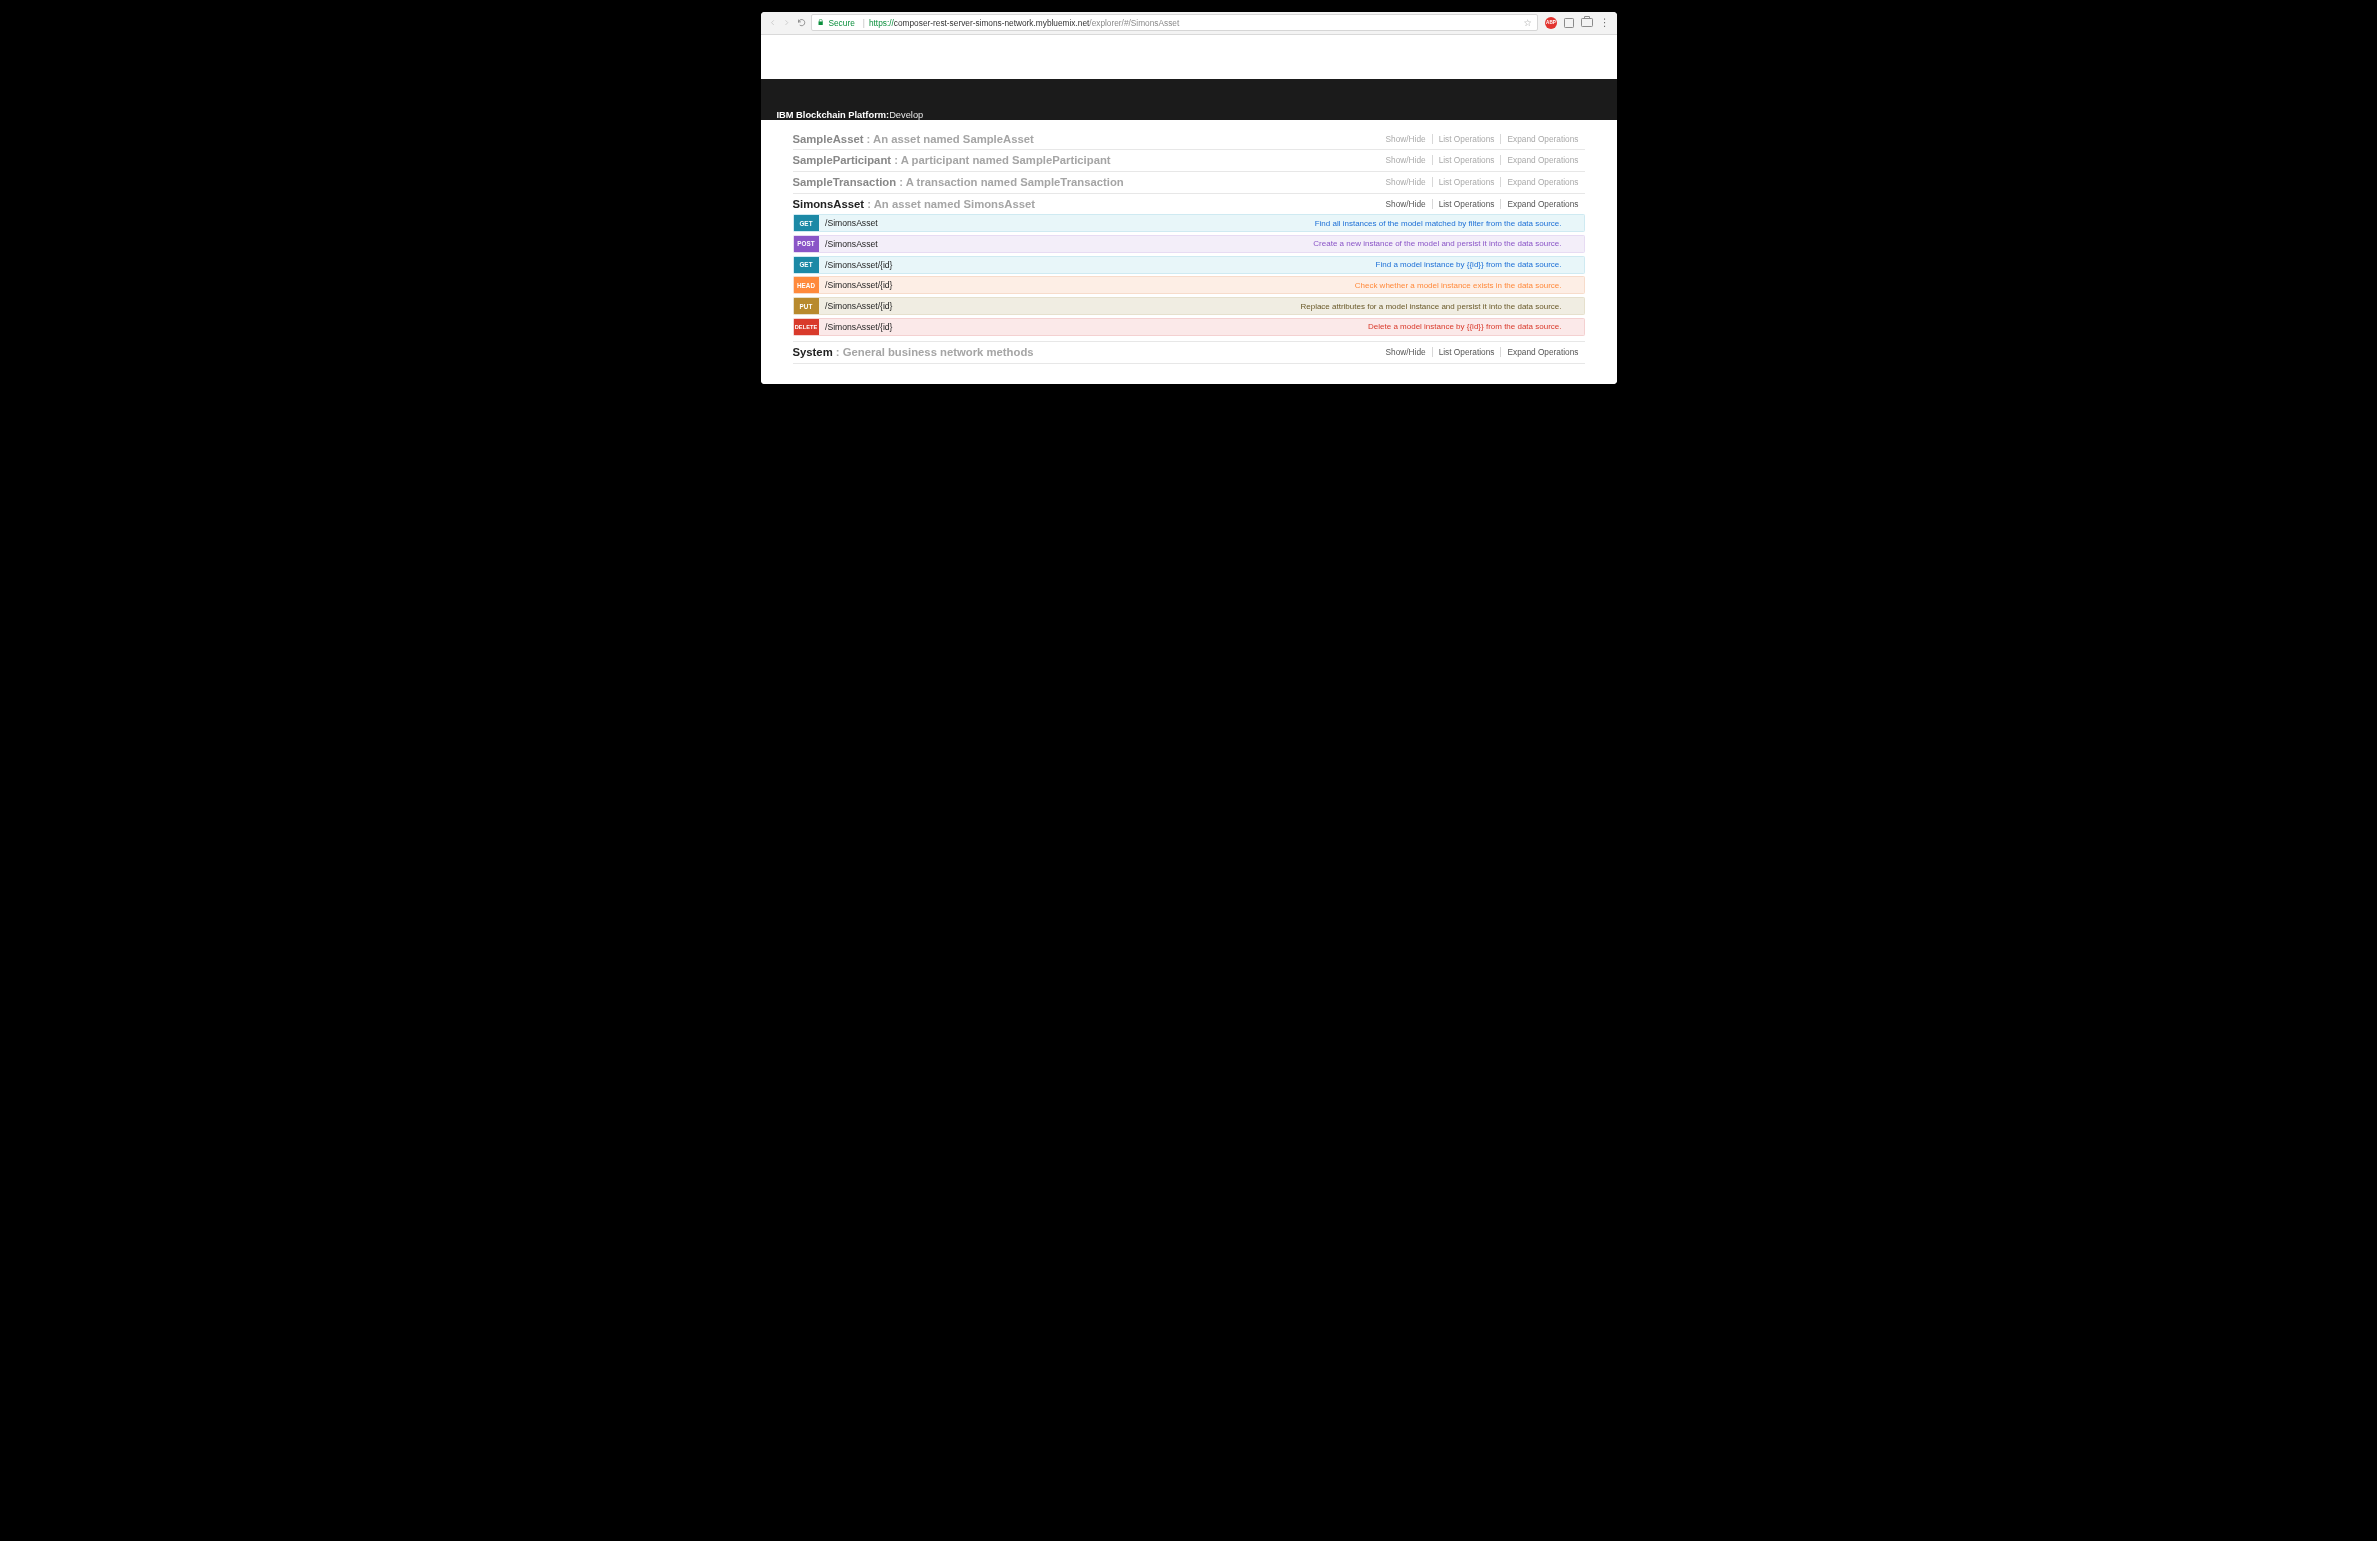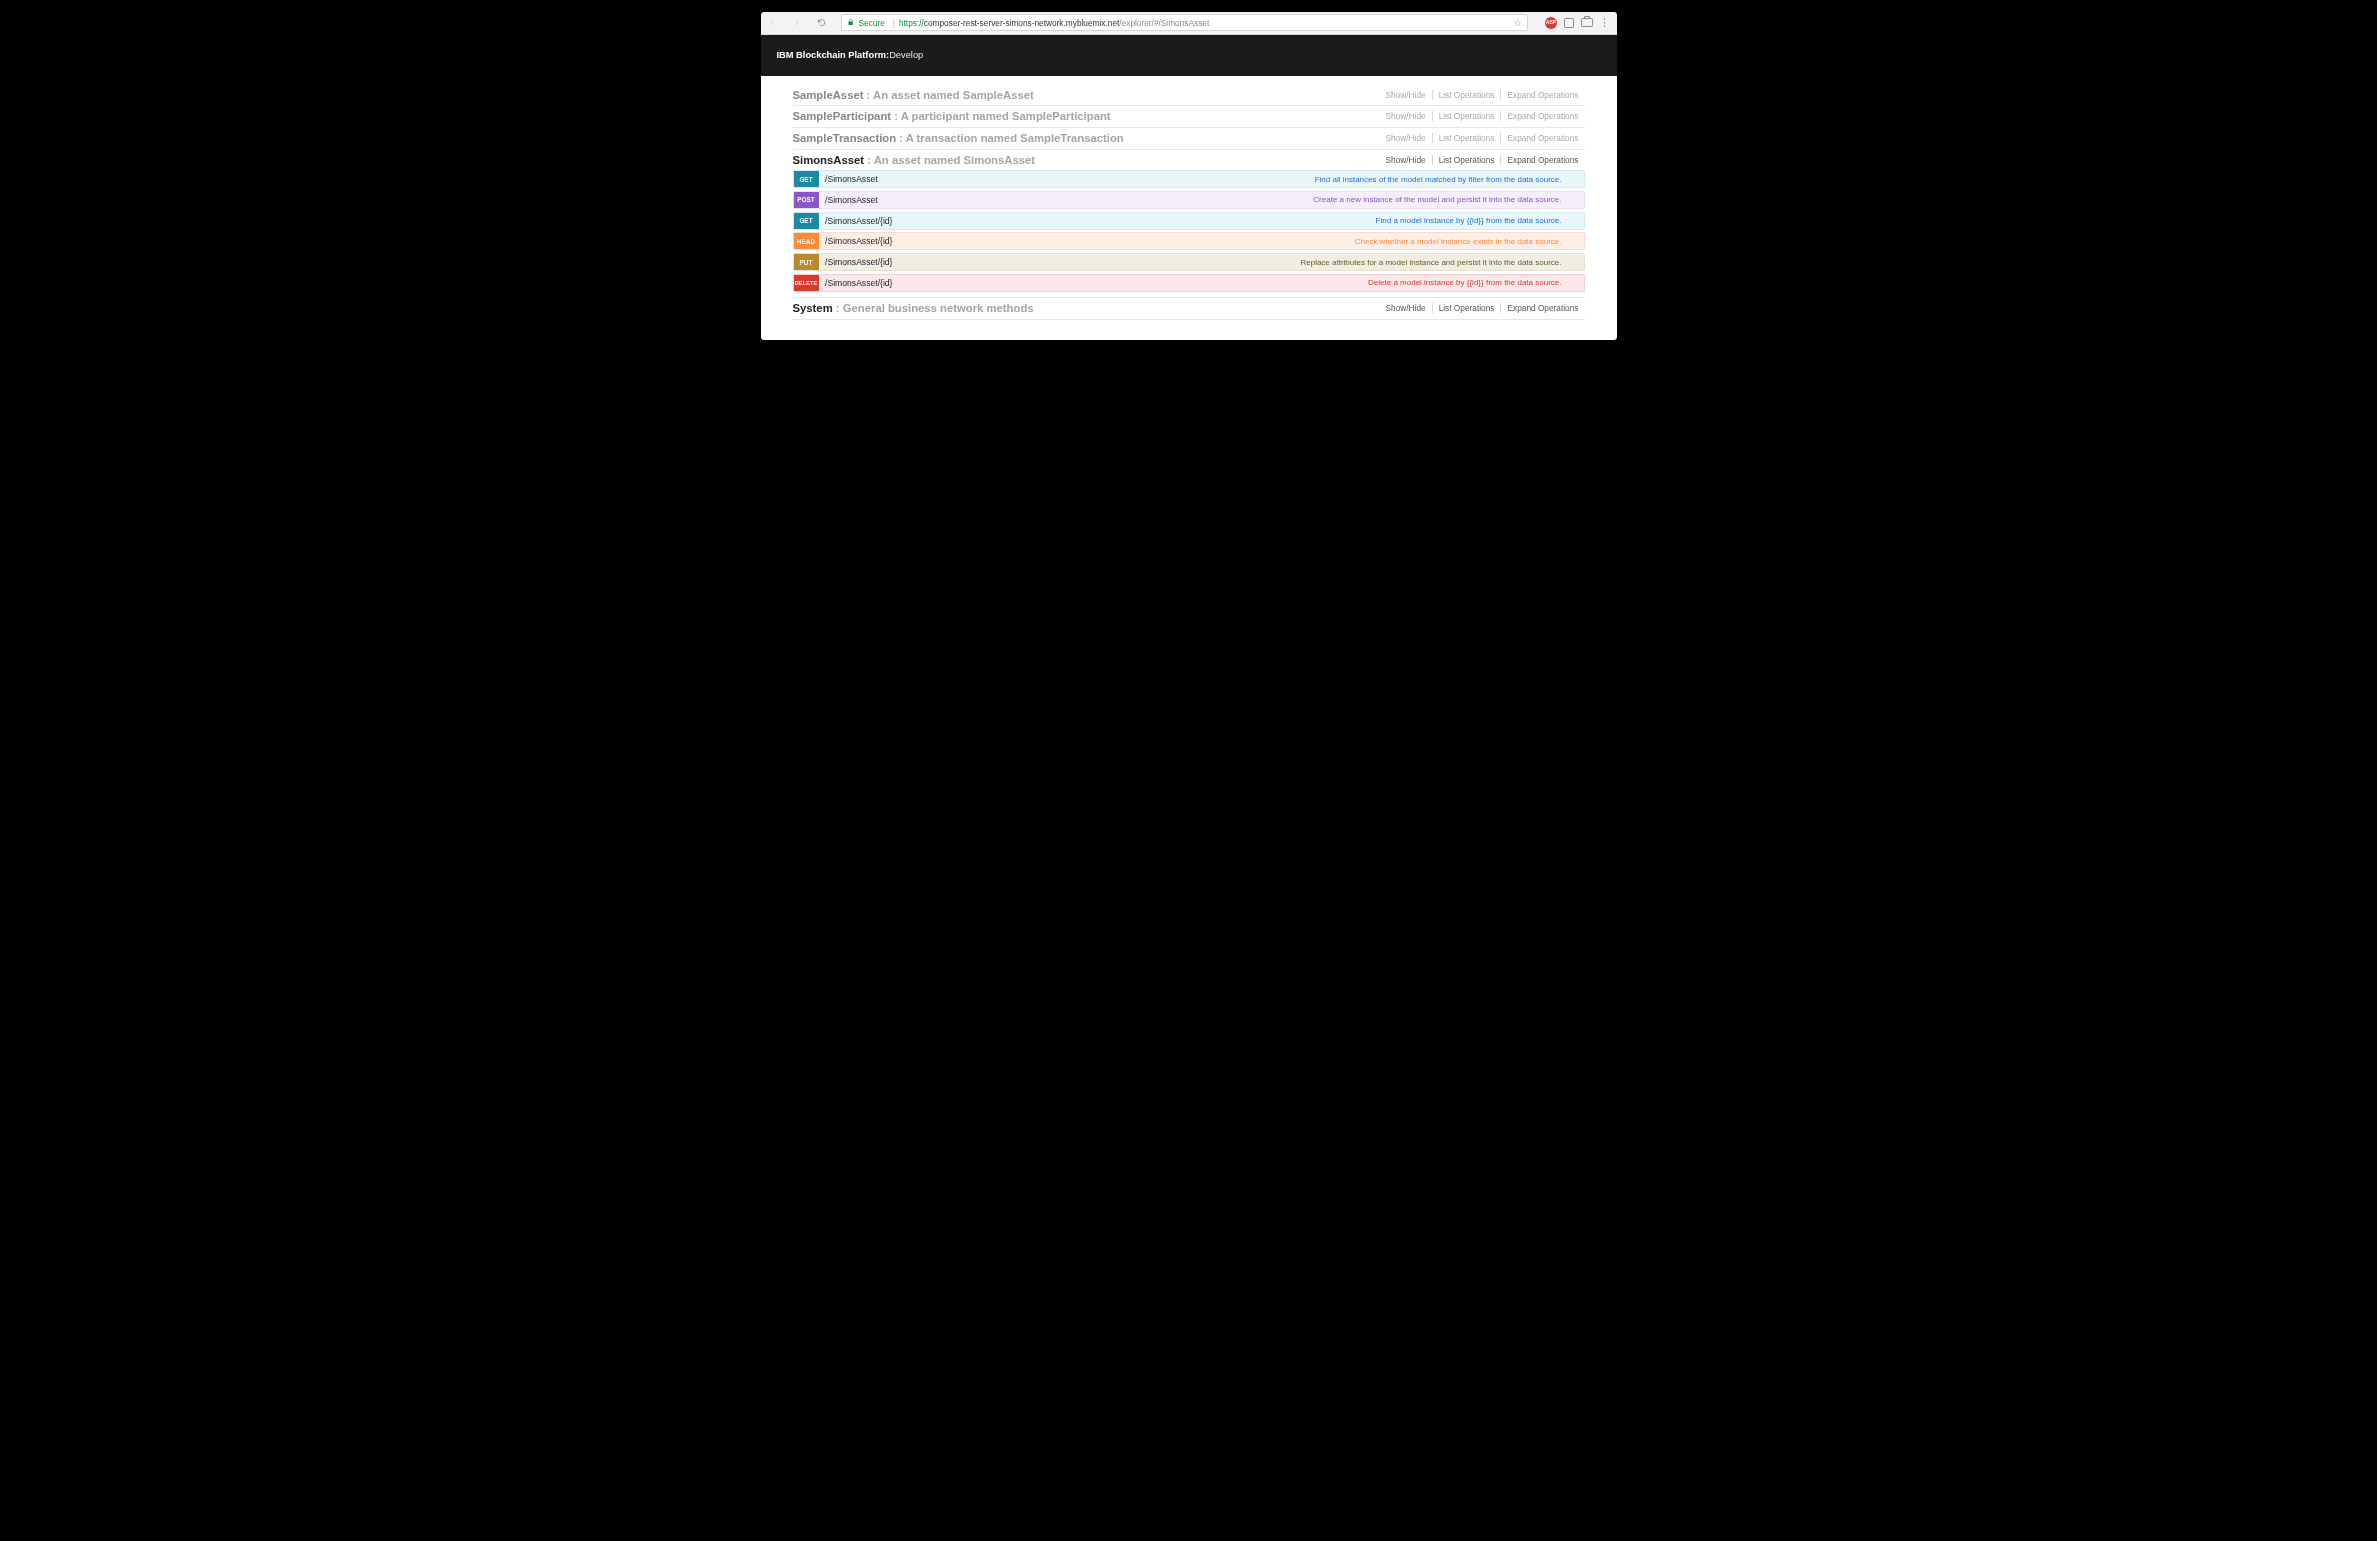--- a/index.html
+++ b/index.html
@@ -60,21 +60,21 @@
   .profile-name {
     position:absolute; right:8px; top:4px; font-size:8px; color:#555;
   }
   
   .url-bar {
     height: 22.6px;
     background: #f3f3f3;
     border-bottom: 0.7px solid #d9d9d9;
     display:flex; align-items:center;
     padding: 0 6.6px;
-    gap: 14px;
+    gap: 4px;
   }
   .nav-btn { width:10.6px; height:10.6px; display:flex; align-items:center; justify-content:center; color:#7a7a7a; }
   .nav-btn.disabled{color:#c3c3c3;}
   .nav-btn svg{width:9.3px;height:9.3px;}
   .omnibox {
     flex:1; height:17px; background:#fff; border:0.7px solid #d6d6d6; border-radius:2px;
     display:flex; align-items:center; padding:0 5.3px; font-size:8.3px; color:#333;
   }
   .lock { color:#0a8f3c; margin-right:4px; font-size:8px;}
   .secure-label{ color:#0a8f3c; margin-right:4px;}
@@ -85,22 +85,23 @@
   .omnibox .star { margin-left:auto; color:#9b9b9b; font-size:9.3px;}
   .ext-icons { display:flex; gap:6.6px; align-items:center; padding-left:2.7px;}
   .ext-abp { width:12px; height:12px; border-radius:50%; background:#e3342f; color:#fff; font-size:4.6px; font-weight:700; display:flex; align-items:center; justify-content:center;}
   .ext-box { width:10.6px; height:10.6px; border:1px solid #8b8b8b; border-radius:1.3px;}
   .ext-present { width:12px; height:9.3px; border:1px solid #8b8b8b; border-radius:1.3px; position:relative;}
   .ext-present::before{content:"";position:absolute;left:2px;right:2px;top:-2.7px;height:2px;border:1px solid #8b8b8b;border-bottom:none;border-radius:1.3px 1.3px 0 0;}
   .ext-dots { font-size:10.6px; color:#6e6e6e; letter-spacing:0; line-height:5.3px;}
 
   
   .app-header {
-    background:#1b1b1b; color:#fff; height:41px; display:flex; align-items:center; padding:0 16px;
+    background:#1b1b1b; color:#fff; height:41px; display:flex; align-items:flex-end; padding:0 16px;
     font-size:9.3px;
+    margin-top:44px;
   }
   .app-header .bold{font-weight:700;}
   .app-header .light{font-weight:300; color:#e8e8e8;}
 
   
   .content { padding: 9.3px 32px 20px; background:#fff; }
   .section { border-bottom:0.7px solid #e7e7e7; }
   .section-head {
     display:flex; align-items:center; padding: 4px 0 4.6px;
   }

